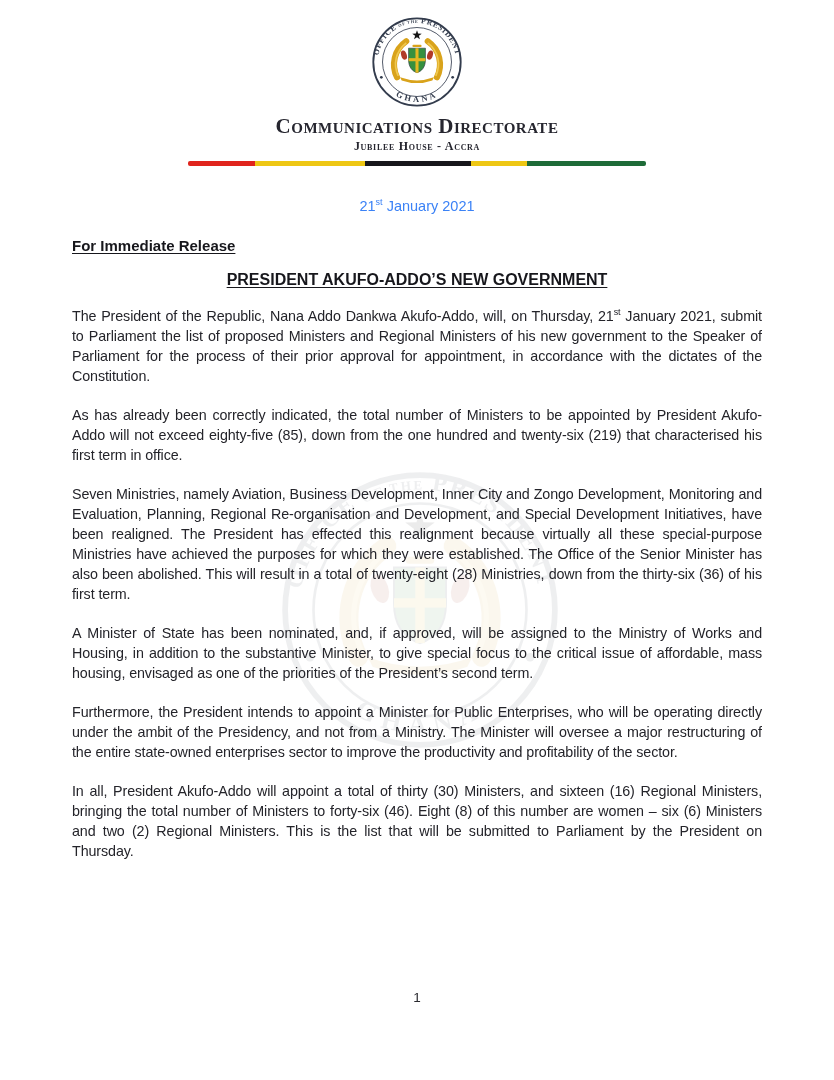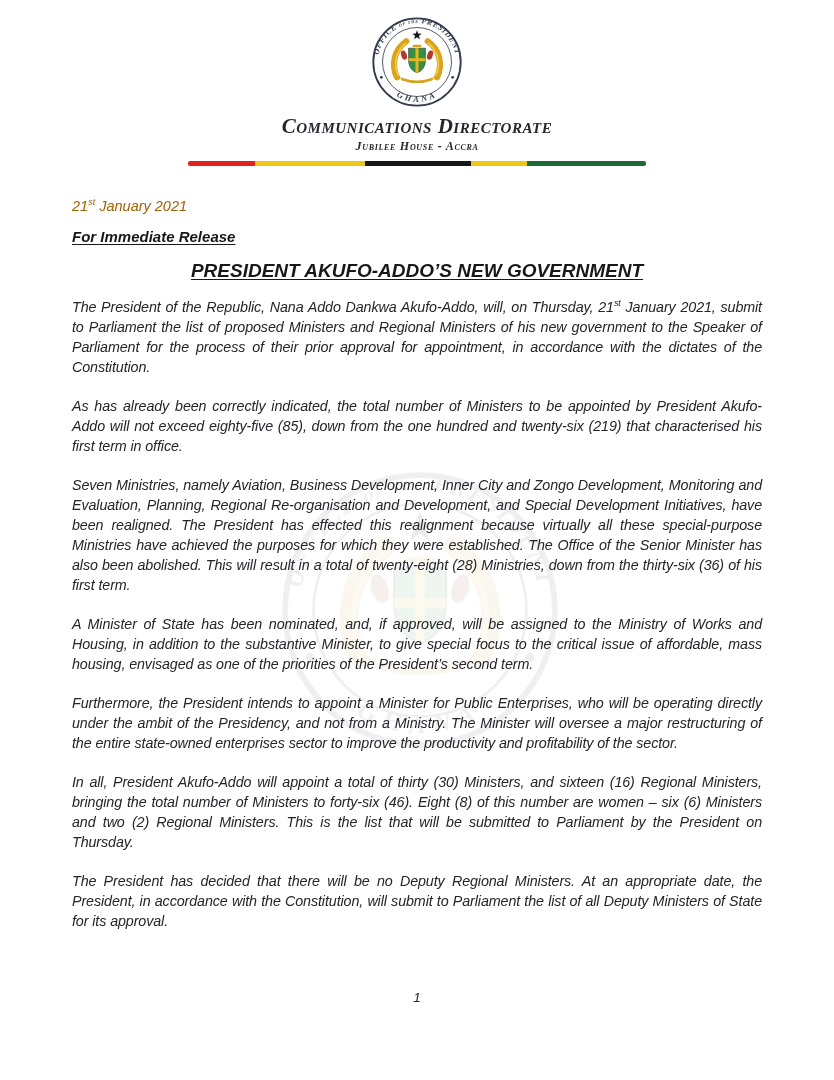--- a/index.html
+++ b/index.html
@@ -2,21 +2,21 @@
 <html><head>
 <meta charset="utf-8">
 <style>
   * { margin:0; padding:0; box-sizing:border-box; }
   html,body { background:#ffffff; }
   body {
     width:834px; height:1080px; position:relative; overflow:hidden;
     font-family:"Liberation Sans","DejaVu Sans",sans-serif;
     color:#24242a;
   }
-  .page { position:relative; width:834px; height:964px;font-style:italic; }
+  .page { position:relative; width:834px; height:964px; }
 
   
   .watermark {
     position:absolute; left:278px; top:468px; width:284px; height:284px;
     opacity:0.08; filter:blur(0.6px) saturate(0.85); z-index:0; pointer-events:none;
   }
 
   .content { position:relative; z-index:1; padding:16px 72px 0 72px; }
 
   
@@ -35,28 +35,28 @@
     font-variant:small-caps; font-weight:700;
     font-size:12px; line-height:16px; letter-spacing:0.7px; color:#26262f;
   }
   .flag-bar {
     width:458px; height:5px; margin:7px auto 0 auto;
     display:flex; border-radius:2px; overflow:hidden;
   }
   .flag-bar span { height:100%; display:block; }
 
   
-  .date-line { margin-top:26px; text-align:left; font-size:14.5px; line-height:20px; color:#a16207; }
+  .date-line { margin-top:26px; text-align:center; font-size:14.5px; line-height:20px; color:#3b82f6; }
   .date-line sup { font-size:9px; }
   .release-line {
-    margin-top:10px; font-size:15px; line-height:21px; font-weight:700; color:#17171c;
+    margin-top:19px; font-size:15px; line-height:21px; font-weight:700; color:#17171c;
     text-decoration:underline; text-underline-offset:2px;
   }
   .doc-title {
-    margin-top:13px; text-align:center; font-size:19px; line-height:21px;
+    margin-top:13px; text-align:center; font-size:16px; line-height:21px;
     font-weight:700; color:#17171c; text-decoration:underline; text-underline-offset:2px;
   }
 
   
   .body-text { margin-top:12px; }
   .body-text p {
     font-size:14.3px; line-height:20px; letter-spacing:-0.1px;
     text-align:justify; margin-bottom:19px; color:#24242a;
   }
   .body-text p:last-child { margin-bottom:0; }
@@ -139,18 +139,17 @@
 
     <div class="doc-title">PRESIDENT AKUFO-ADDO’S NEW GOVERNMENT</div>
 
     <div class="body-text">
       <p><span>The President of the Republic, Nana Addo Dankwa Akufo-Addo, will, on Thursday, 21</span><sup>st</sup><span> January 2021, submit to Parliament the list of proposed Ministers and Regional Ministers of his new government to the Speaker of Parliament for the process of their prior approval for appointment, in accordance with the dictates of the Constitution.</span></p>
       <p>As has already been correctly indicated, the total number of Ministers to be appointed by President Akufo-Addo will not exceed eighty-five (85), down from the one hundred and twenty-six (219) that characterised his first term in office.</p>
       <p>Seven Ministries, namely Aviation, Business Development, Inner City and Zongo Development, Monitoring and Evaluation, Planning, Regional Re-organisation and Development, and Special Development Initiatives, have been realigned. The President has effected this realignment because virtually all these special-purpose Ministries have achieved the purposes for which they were established. The Office of the Senior Minister has also been abolished.  This will result in a total of twenty-eight (28) Ministries, down from the thirty-six (36) of his first term.</p>
       <p>A Minister of State has been nominated, and, if approved, will be assigned to the Ministry of Works and Housing, in addition to the substantive Minister, to give special focus to the critical issue of affordable, mass housing, envisaged as one of the priorities of the President’s second term.</p>
       <p>Furthermore, the President intends to appoint a Minister for Public Enterprises, who will be operating directly under the ambit of the Presidency, and not from a Ministry. The Minister will oversee a major restructuring of the entire state-owned enterprises sector to improve the productivity and profitability of the sector.</p>
       <p>In all, President Akufo-Addo will appoint a total of thirty (30) Ministers, and sixteen (16) Regional Ministers, bringing the total number of Ministers to forty-six (46). Eight (8) of this number are women – six (6) Ministers and two (2) Regional Ministers. This is the list that will be submitted to Parliament by the President on Thursday.</p>
-      <p>The President has decided that there will be no Deputy Regional Ministers. At an appropriate date, the President, in accordance with the Constitution, will submit to Parliament the list of all Deputy Ministers of State for its approval.</p>
     </div>
   </div>
 
   <div class="page-number">1</div>
 </div>
 
 </body></html>

